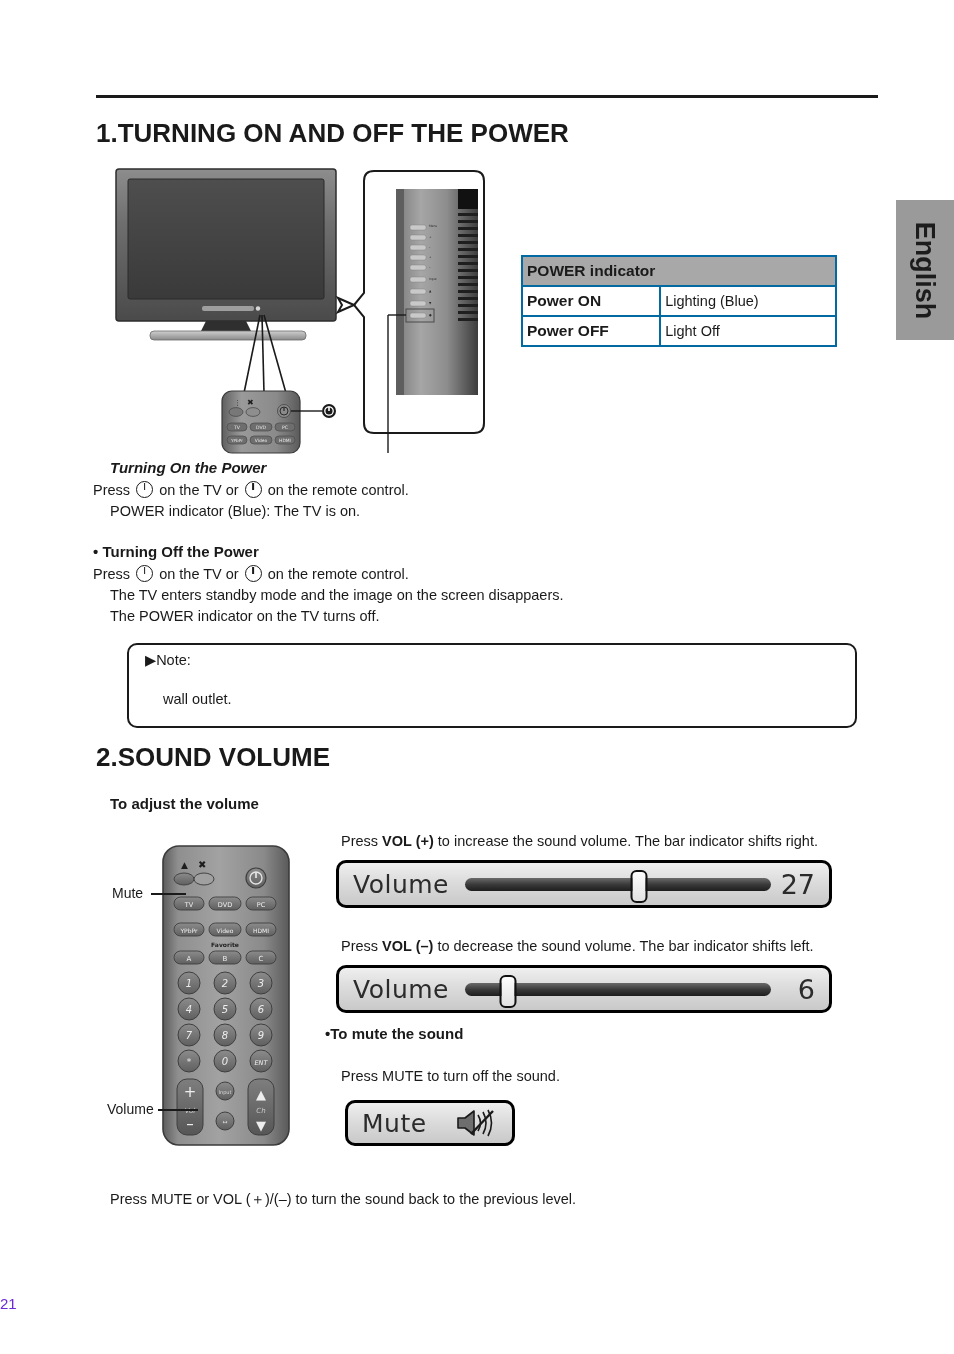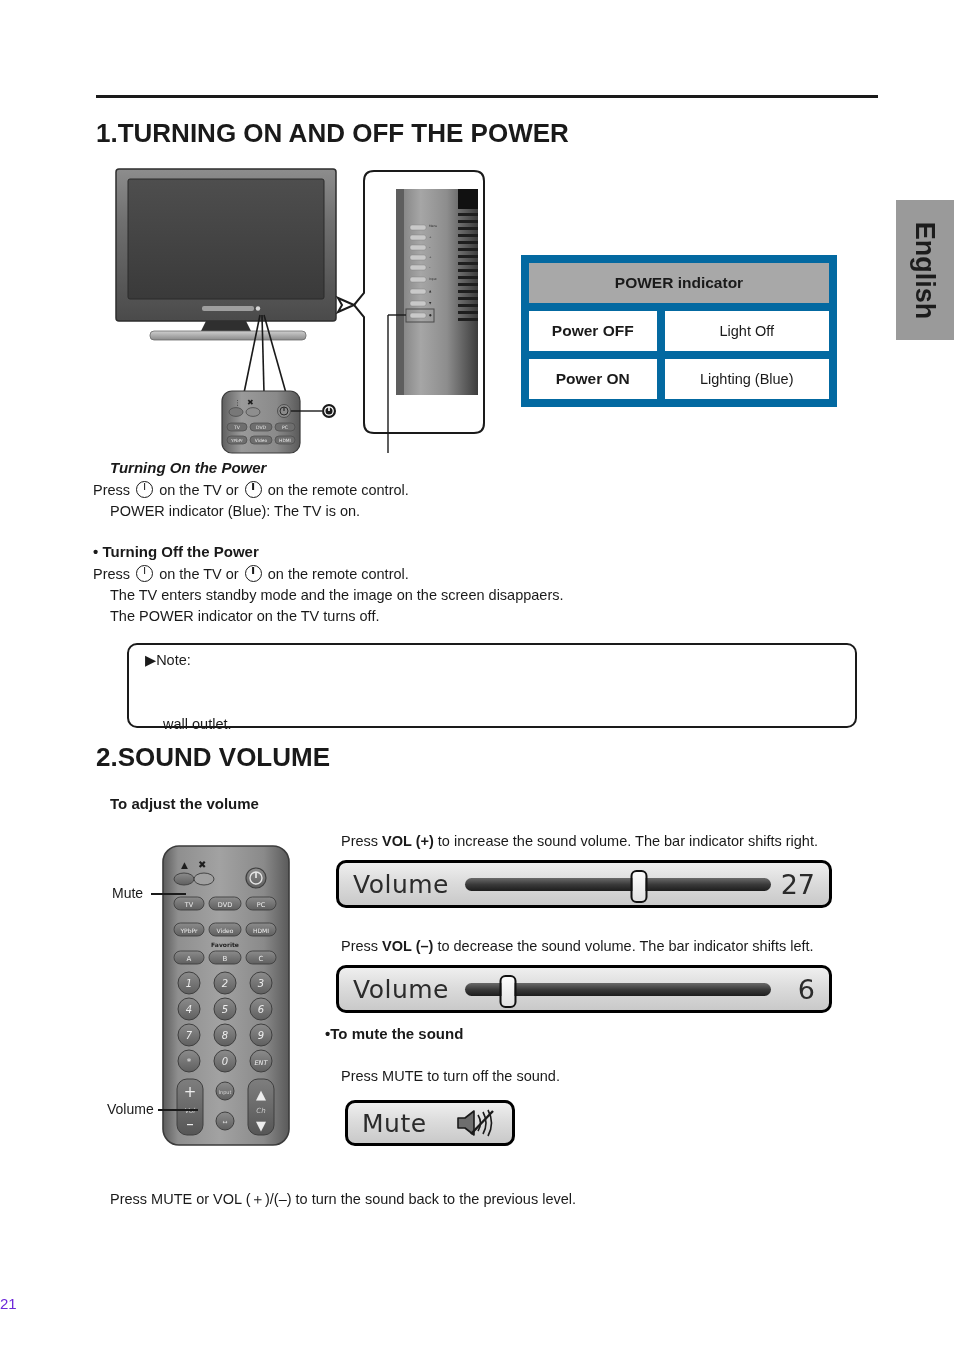--- a/index.html
+++ b/index.html
@@ -136,23 +136,23 @@
   
   #power-table {
     position: absolute;
     left: 521px;
     top: 255px;
     width: 316px;
     border-collapse: collapse;
     font-size: 14.5px;
   }
   #power-table td, #power-table th {
-    border: 8px solid #0369a1;
-    padding: 11px 4px;
-    text-align: center;
+    border: 2px solid #0369a1;
+    padding: 5px 4px;
+    text-align: left;
   }
   #power-table th {
     background: #a8a8a8;
     font-size: 15.5px;
     font-weight: bold;
   }
   .pt-label { font-weight: bold; font-size: 15.5px; width: 44%; }
   .pt-value { font-weight: normal; }
 
   
@@ -173,21 +173,21 @@
     font-size: 14.5px;
     white-space: nowrap;
   }
   .note-line {
     position: absolute;
     left: 34px;
     font-size: 14.5px;
     white-space: nowrap;
   }
   #note-line-1 { top: 27px; }
-  #note-line-2 { top: 46px; margin-top: 25px; }
+  #note-line-2 { top: 46px; }
   #note-line-3 { top: 65px; }
 
   
   .osd {
     position: absolute;
     border: 3px solid #000;
     border-radius: 10px;
     background: linear-gradient(180deg,#efefef 0%,#dcdcdc 45%,#c9c9c9 100%);
     box-sizing: border-box;
     display: flex;
@@ -431,26 +431,26 @@
     </g>
   </svg>
 </div>
 
 <table id="power-table">
   <tbody>
       <tr>
     <th colspan="2">POWER indicator</th>
   </tr>
   <tr>
+    <td class="pt-label">Power ON</td>
+    <td class="pt-value">Lighting (Blue)</td>
+  </tr>
+  <tr>
     <td class="pt-label">Power OFF</td>
     <td class="pt-value">Light Off</td>
-  </tr>
-  <tr>
-    <td class="pt-label">Power ON</td>
-    <td class="pt-value">Lighting (Blue)</td>
   </tr>
 </tbody>
   </table>
 
 <div class="sub-heading-bold" id="turning-on-heading">Turning On the Power</div>
 
 <div class="body-line" id="press-on-line">
   <span>Press</span>
   <span class="pwr"></span>
   <span>on the TV or</span>

